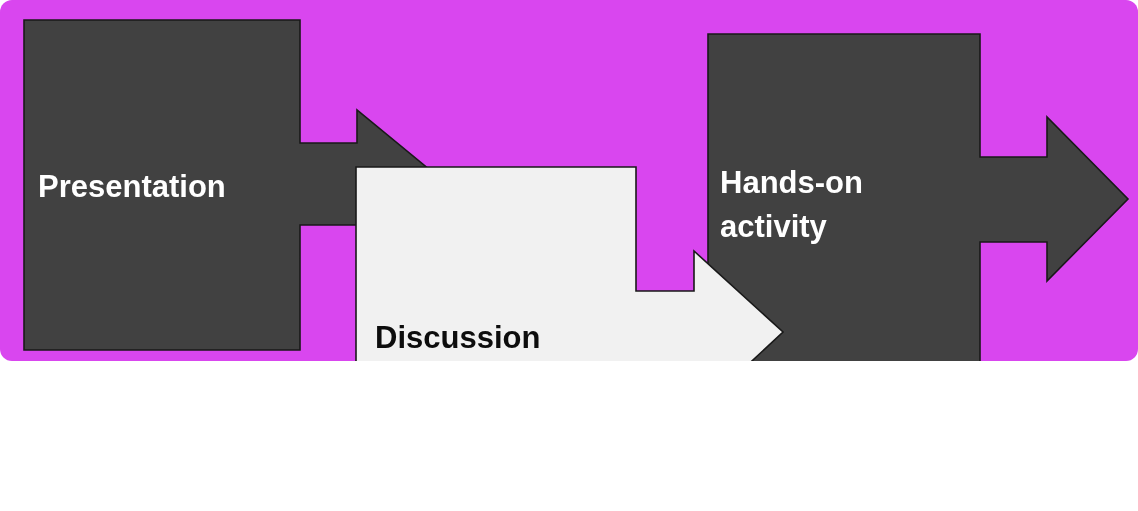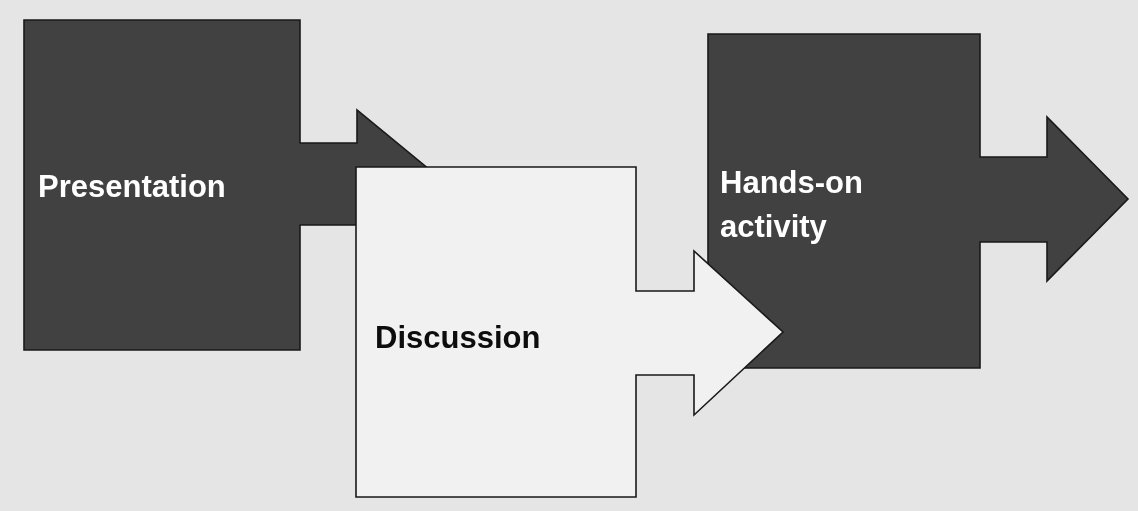--- a/index.html
+++ b/index.html
@@ -47,21 +47,21 @@
   .label-on-dark {
     fill: #ffffff;
   }
   .label-on-light {
     fill: #0d0d0d;
   }
 </style>
 </head>
 <body>
 
-<div id="canvas" style="width: 1138px; height: 511px; background: #e5e5e5;">
+<div id="canvas" style="width: 1138px; height: 361px; background: #d946ef; border-radius: 12px;">
 
   <svg id="flow-svg" viewBox="0 0 1138 511" xmlns="http://www.w3.org/2000/svg" style="width: 1138px; height: 511px;">
 
     <g>
       <path class="shape-path shape-dark" d="M 24,20 L 300,20 L 300,143 L 357,143 L 357,110 L 447,184 L 357,258 L 357,225 L 300,225 L 300,350 L 24,350 Z" fill="#414141" stroke="#191919"></path>
       <text class="shape-label label-on-dark" x="38" y="197" fill="#ffffff">Presentation</text>
     </g>
 
     <g>
       <path class="shape-path shape-dark" d="M 708,34 L 980,34 L 980,157 L 1047,157 L 1047,117 L 1128,199 L 1047,281 L 1047,242 L 980,242 L 980,368 L 708,368 Z" fill="#414141" stroke="#191919"></path>

